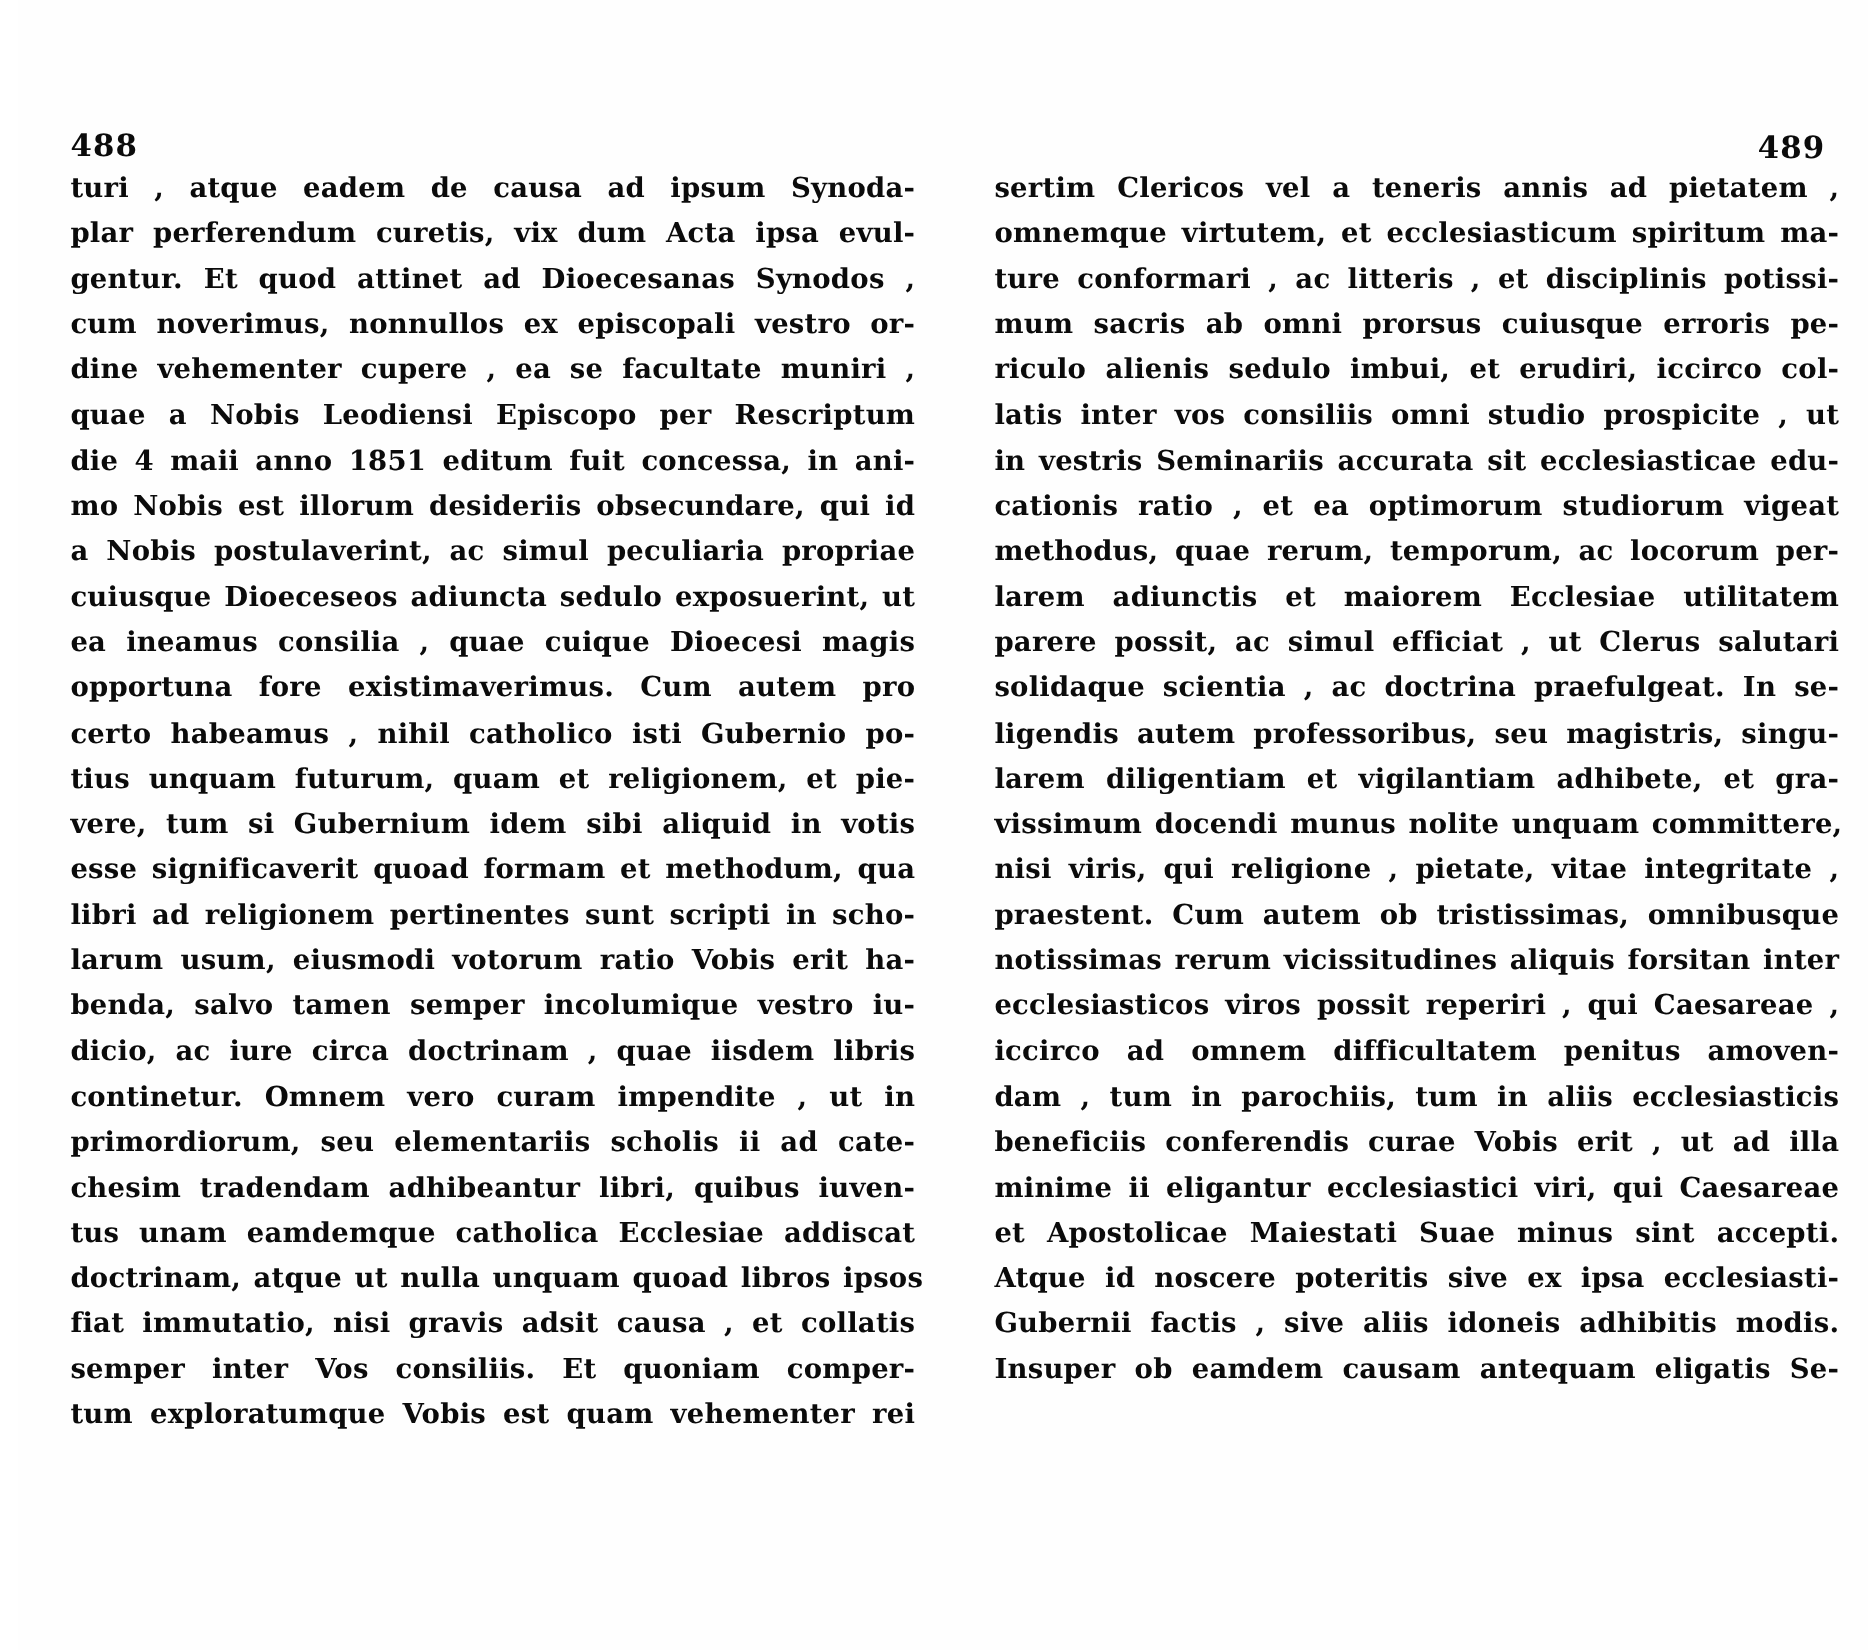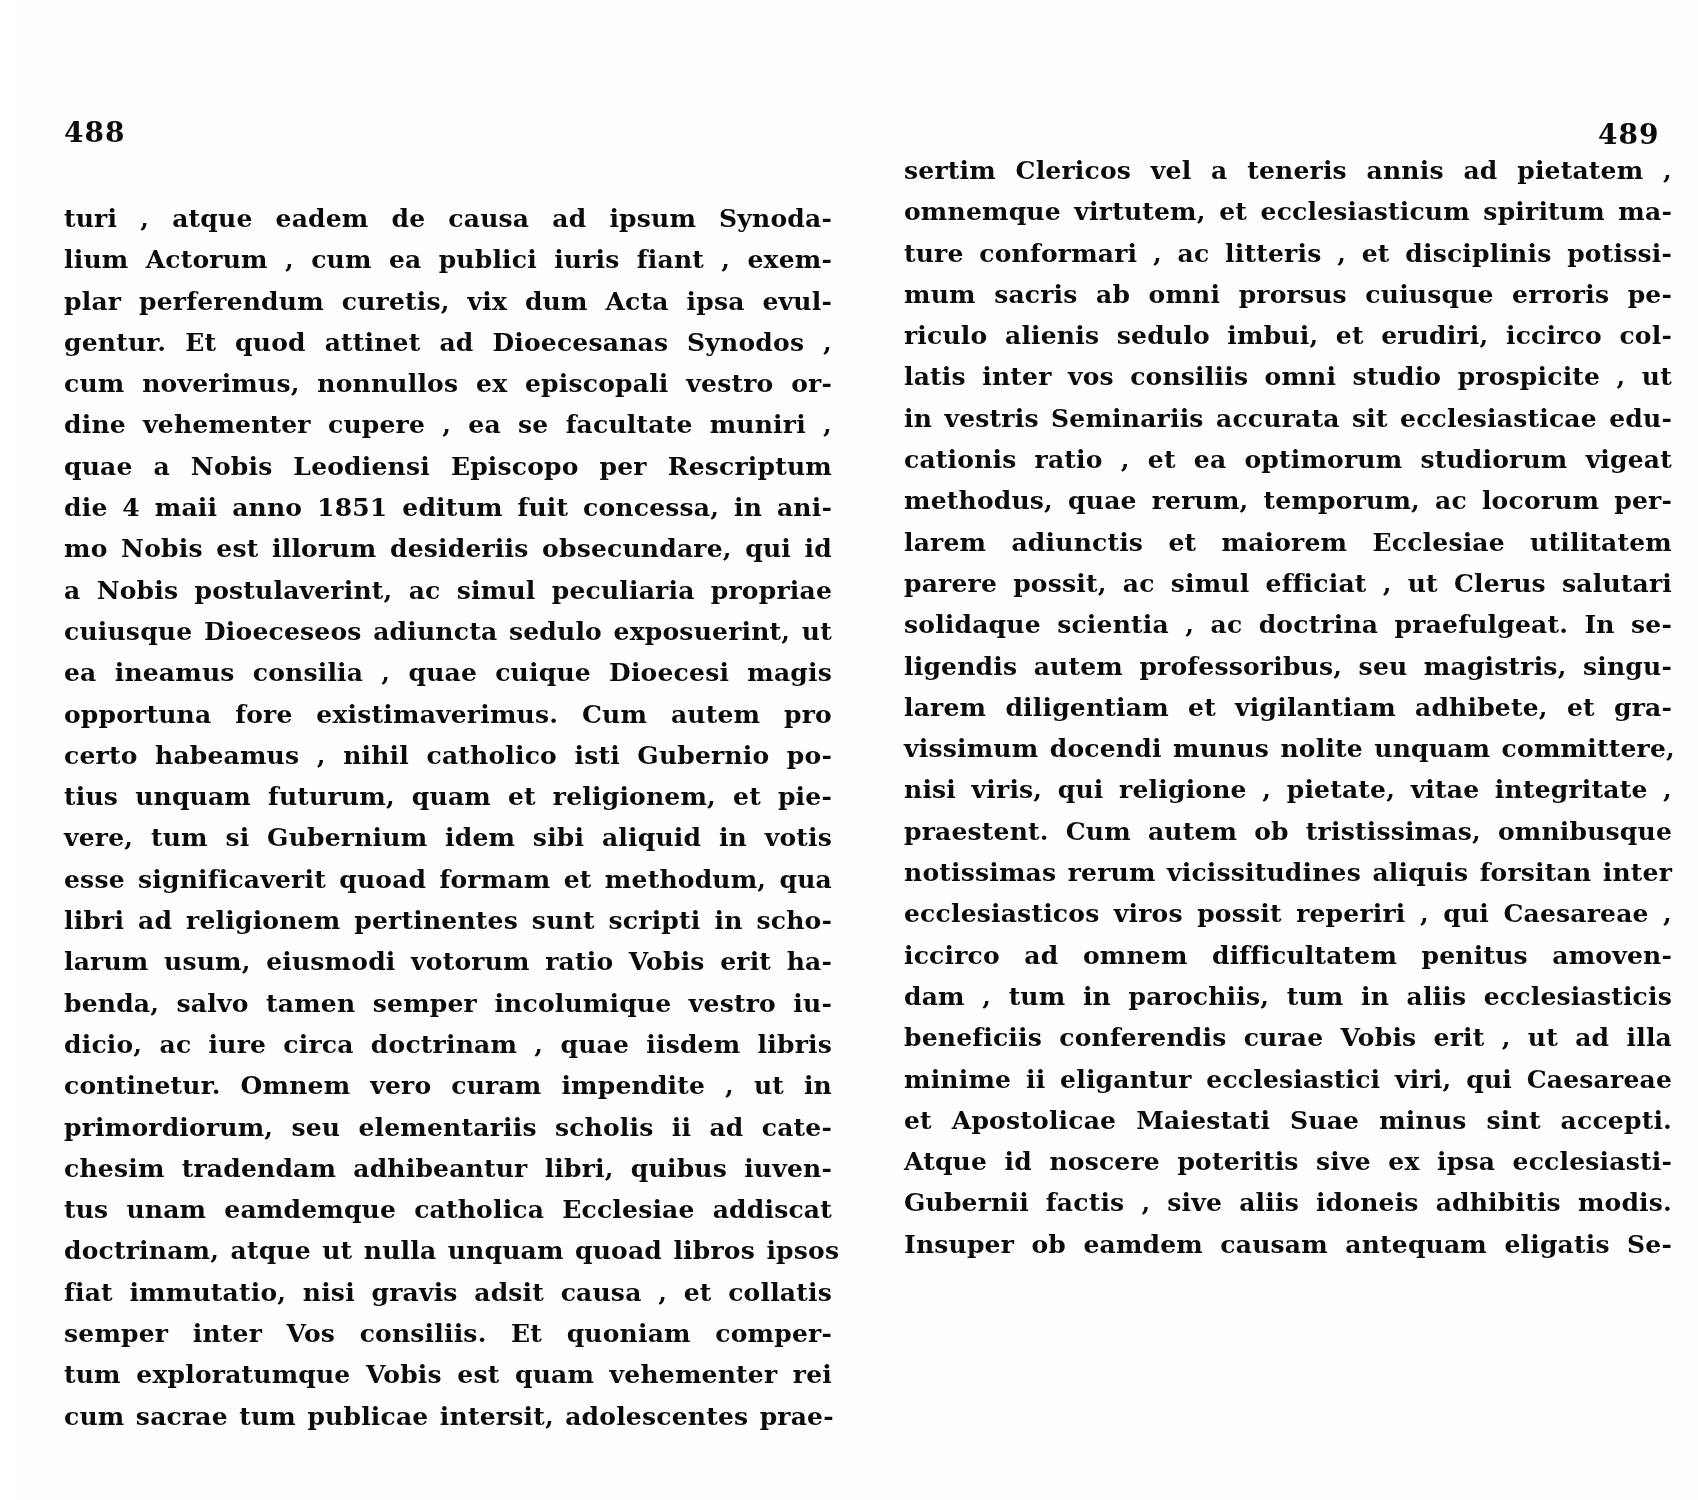--- a/index.html
+++ b/index.html
@@ -28,21 +28,21 @@
     font-weight: bold;
     letter-spacing: 1px;
     color: #0b0b0b;
   }
   .page-number.left  { left: 48px;  top: 116px; }
   .page-number.right { left: 1582px; top: 118px; }
   .text-block {
     position: absolute;
     top: 150px;
   }
-  .text-block.left  { left: 48px;  width: 768px; margin-top: 48px; }
+  .text-block.left  { left: 48px;  width: 768px; }
   .text-block.right { left: 888px; width: 768px; }
   .line {
     font-size: 25px;
     font-weight: bold;
     line-height: 41.3px;
     letter-spacing: 0.2px;
     word-spacing: 2.5px;
     white-space: nowrap;
     text-align: justify;
     text-align-last: justify;
@@ -53,21 +53,20 @@
 <body>
 
 <div class="scan-page">
 
   <div class="page-number left">488</div>
 
   <div class="page-number right">489</div>
 
   <div class="text-block left">
       <div class="line">turi , atque eadem de causa ad ipsum Synoda-</div>
-      <div class="line">lium Actorum , cum ea publici iuris fiant , exem-</div>
       <div class="line">plar perferendum curetis, vix dum Acta ipsa evul-</div>
       <div class="line">gentur. Et quod attinet ad Dioecesanas Synodos ,</div>
       <div class="line">cum noverimus, nonnullos ex episcopali vestro or-</div>
       <div class="line">dine vehementer cupere , ea se facultate muniri ,</div>
       <div class="line">quae a Nobis Leodiensi Episcopo per Rescriptum</div>
       <div class="line">die 4 maii anno 1851 editum fuit concessa, in ani-</div>
       <div class="line">mo Nobis est illorum desideriis obsecundare, qui id</div>
       <div class="line">a Nobis postulaverint, ac simul peculiaria propriae</div>
       <div class="line">cuiusque Dioeceseos adiuncta sedulo exposuerint, ut</div>
       <div class="line">ea ineamus consilia , quae cuique Dioecesi magis</div>
@@ -81,21 +80,20 @@
       <div class="line">benda, salvo tamen semper incolumique vestro iu-</div>
       <div class="line">dicio, ac iure circa doctrinam , quae iisdem libris</div>
       <div class="line">continetur. Omnem vero curam impendite , ut in</div>
       <div class="line">primordiorum, seu elementariis scholis ii ad cate-</div>
       <div class="line">chesim tradendam adhibeantur libri, quibus iuven-</div>
       <div class="line">tus unam eamdemque catholica Ecclesiae addiscat</div>
       <div class="line">doctrinam, atque ut nulla unquam quoad libros ipsos</div>
       <div class="line">fiat immutatio, nisi gravis adsit causa , et collatis</div>
       <div class="line">semper inter Vos consiliis. Et quoniam comper-</div>
       <div class="line">tum exploratumque Vobis est quam vehementer rei</div>
-      <div class="line">cum sacrae tum publicae intersit, adolescentes prae-</div>
     </div>
 
   <div class="text-block right">
       <div class="line">sertim Clericos vel a teneris annis ad pietatem ,</div>
       <div class="line">omnemque virtutem, et ecclesiasticum spiritum ma-</div>
       <div class="line">ture conformari , ac litteris , et disciplinis potissi-</div>
       <div class="line">mum sacris ab omni prorsus cuiusque erroris pe-</div>
       <div class="line">riculo alienis sedulo imbui, et erudiri, iccirco col-</div>
       <div class="line">latis inter vos consiliis omni studio prospicite , ut</div>
       <div class="line">in vestris Seminariis accurata sit ecclesiasticae edu-</div>

